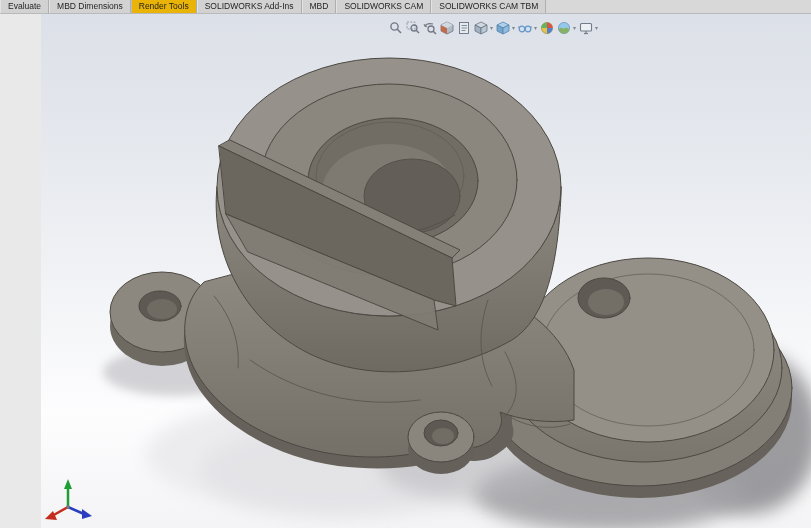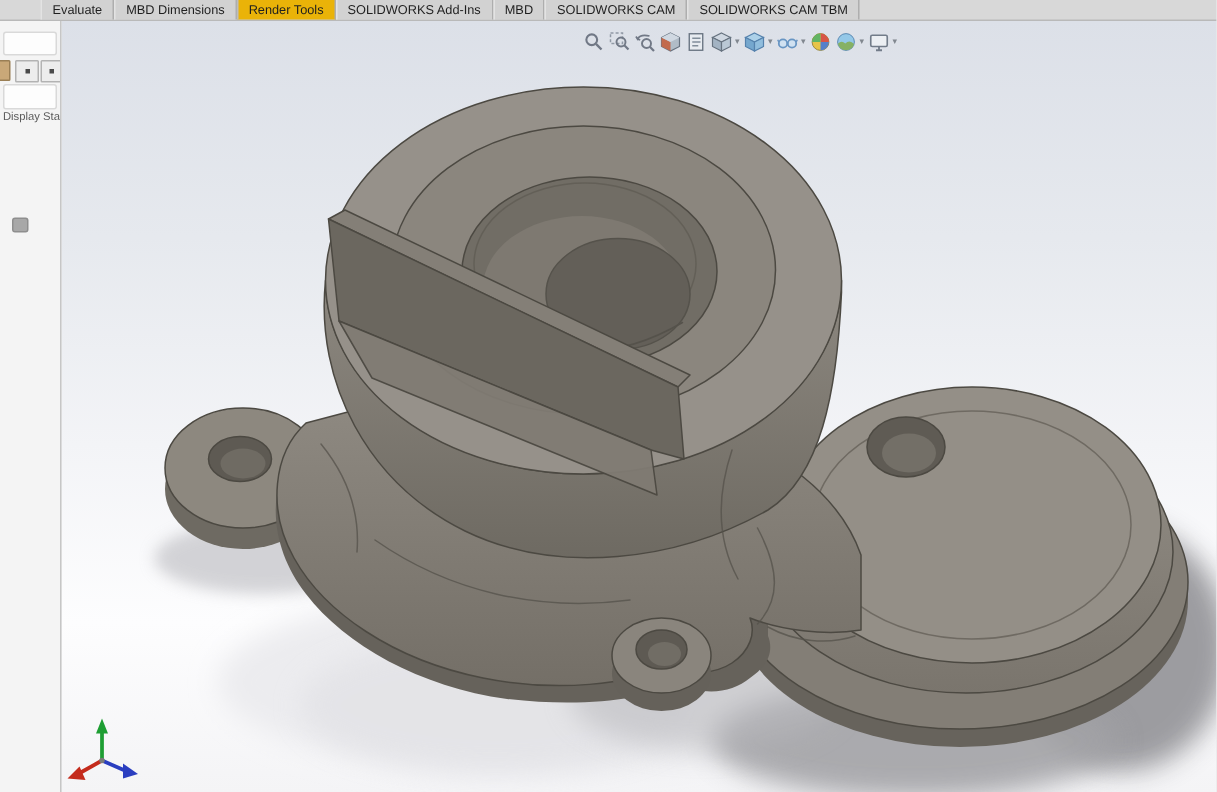--- a/index.html
+++ b/index.html
@@ -5,21 +5,21 @@
   html,body{margin:0;padding:0;}
   body{
     width:811px;height:528px;position:relative;overflow:hidden;
     font-family:"Liberation Sans",sans-serif;background:#e9e9e9;
     -webkit-font-smoothing:antialiased;
   }
   
   .tabbar{
     position:absolute;top:0;left:0;right:0;height:13px;
     background:#d8d8d8;border-bottom:1px solid #b9b9b9;
-    display:flex;align-items:stretch;z-index:30;padding-left:27px;
+    display:flex;align-items:stretch;z-index:30;
   }
   .tab{
     font-size:8.5px;line-height:13px;padding:0 7px;color:#1f1f1f;
     background:#d2d2d2;border-right:1px solid #aeaeae;border-left:1px solid #e3e3e3;
     white-space:nowrap;cursor:default;user-select:none;
   }
   .tab.active{background:#eab308;border-left:1px solid #bdbdbd;}
   
   .workspace{position:absolute;top:14px;left:0;right:0;bottom:0;}
   .left-panel{
@@ -76,29 +76,20 @@
   <div class="tab">MBD Dimensions</div>
   <div class="tab active">Render Tools</div>
   <div class="tab">SOLIDWORKS Add-Ins</div>
   <div class="tab">MBD</div>
   <div class="tab">SOLIDWORKS CAM</div>
   <div class="tab">SOLIDWORKS CAM TBM</div>
 </div>
 
 <div class="workspace">
 
-  <div class="left-panel">
-    <div class="panel-box one"></div>
-    <div class="panel-icon-sliver"></div>
-    <div class="panel-btn b1"></div>
-    <div class="panel-btn b2"></div>
-    <div class="panel-box two"></div>
-    <div class="panel-label">Display Sta</div>
-    <div class="panel-mini-icon"></div>
-  </div>
 
   <div class="viewport">
 
     <svg class="scene" viewBox="41 14 770 514" preserveAspectRatio="none">
       <defs>
         <filter id="b5" x="-40%" y="-40%" width="180%" height="180%">
             <feGaussianBlur stdDeviation="5"></feGaussianBlur>
           </filter>
         <filter id="b9" x="-40%" y="-40%" width="180%" height="180%">
             <feGaussianBlur stdDeviation="9"></feGaussianBlur>

